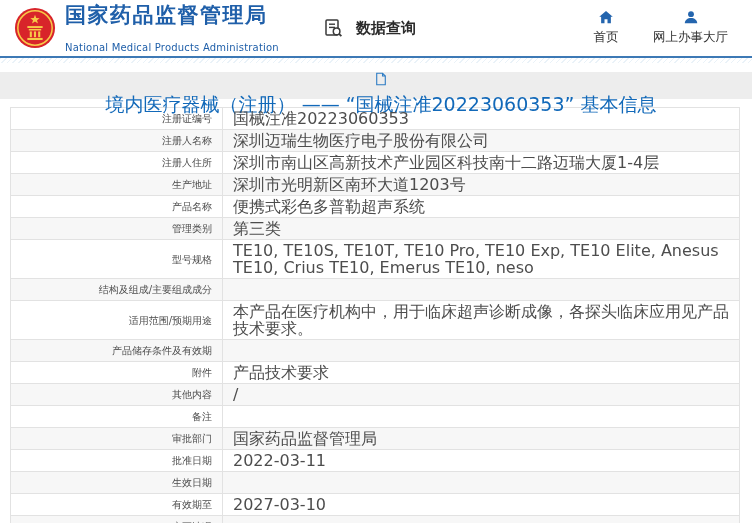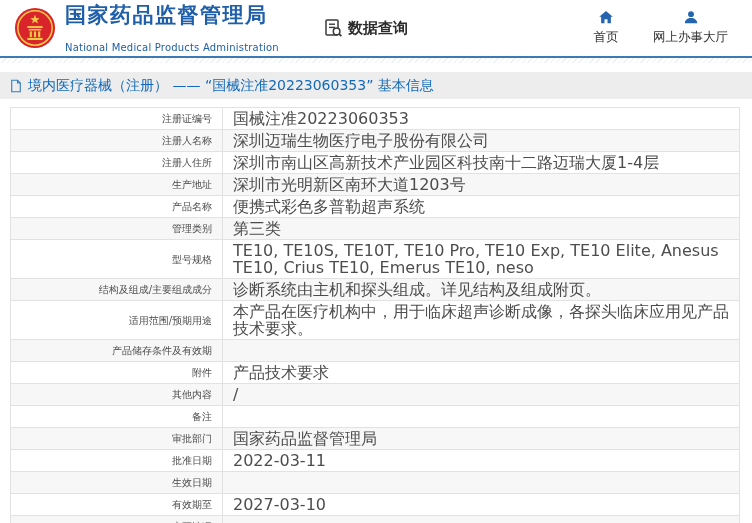--- a/index.html
+++ b/index.html
@@ -30,21 +30,21 @@
     font-weight: bold;
     color: #1f5fa9;
     letter-spacing: 1.5px;
     line-height: 24px;
   }
   .logo-en { font-size: 10px; color: #1f5fa9; margin-top: 15px; letter-spacing: 0.2px; }
 
   .data-query {
     display: flex;
     align-items: center;
-    gap: 5px;
+    gap: 13px;
     margin-left: 44px;
     font-size: 15px;
     font-weight: 600;
     color: #2b2b2b;
     cursor: pointer;
   }
   .data-query svg { width: 20px; height: 20px; display: block; }
 
   .top-nav { margin-left: auto; display: flex; gap: 30px; padding-right: 14px; }
   .nav-item {
@@ -62,22 +62,23 @@
 
   
   .title-bar {
     margin: 9px 0 8px 0;
     background: #ededed;
     height: 27px;
     display: flex;
     align-items: center;
     gap: 6px;
     padding-left: 10px;
-    font-size: 14px;
+    font-size: 19px;
     color: #1269b9;
+    flex-direction: column;
   }
   .title-bar svg { width: 12px; height: 14px; display: block; flex: 0 0 auto; }
 
   
   .info-table {
     margin: 0 12px 0 10px;
     border: 1px solid #e2e2e2;
     border-bottom: none;
     background: #ffffff;
   }
@@ -200,21 +201,20 @@
   <div class="tr">
       <div class="th">管理类别</div>
       <div class="td">第三类</div>
     </div>
   <div class="tr">
       <div class="th">型号规格</div>
       <div class="td">TE10, TE10S, TE10T, TE10 Pro, TE10 Exp, TE10 Elite, Anesus TE10, Crius TE10, Emerus TE10, neso</div>
     </div>
   <div class="tr">
       <div class="th">结构及组成/主要组成成分</div>
-      <div class="td">诊断系统由主机和探头组成。详见结构及组成附页。</div>
     </div>
   <div class="tr">
       <div class="th">适用范围/预期用途</div>
       <div class="td">本产品在医疗机构中，用于临床超声诊断成像，各探头临床应用见产品技术要求。</div>
     </div>
   <div class="tr">
       <div class="th">产品储存条件及有效期</div>
       <div class="td"></div>
     </div>
   <div class="tr">

